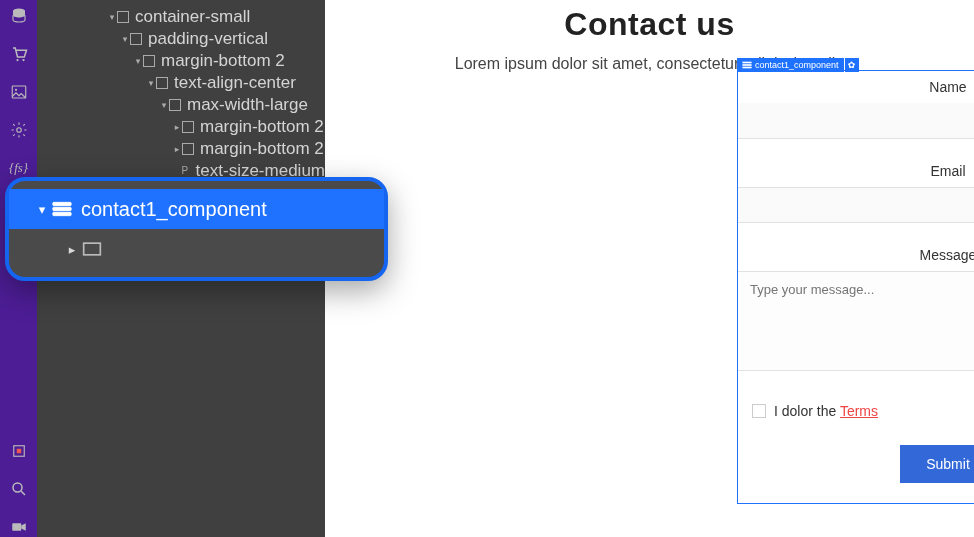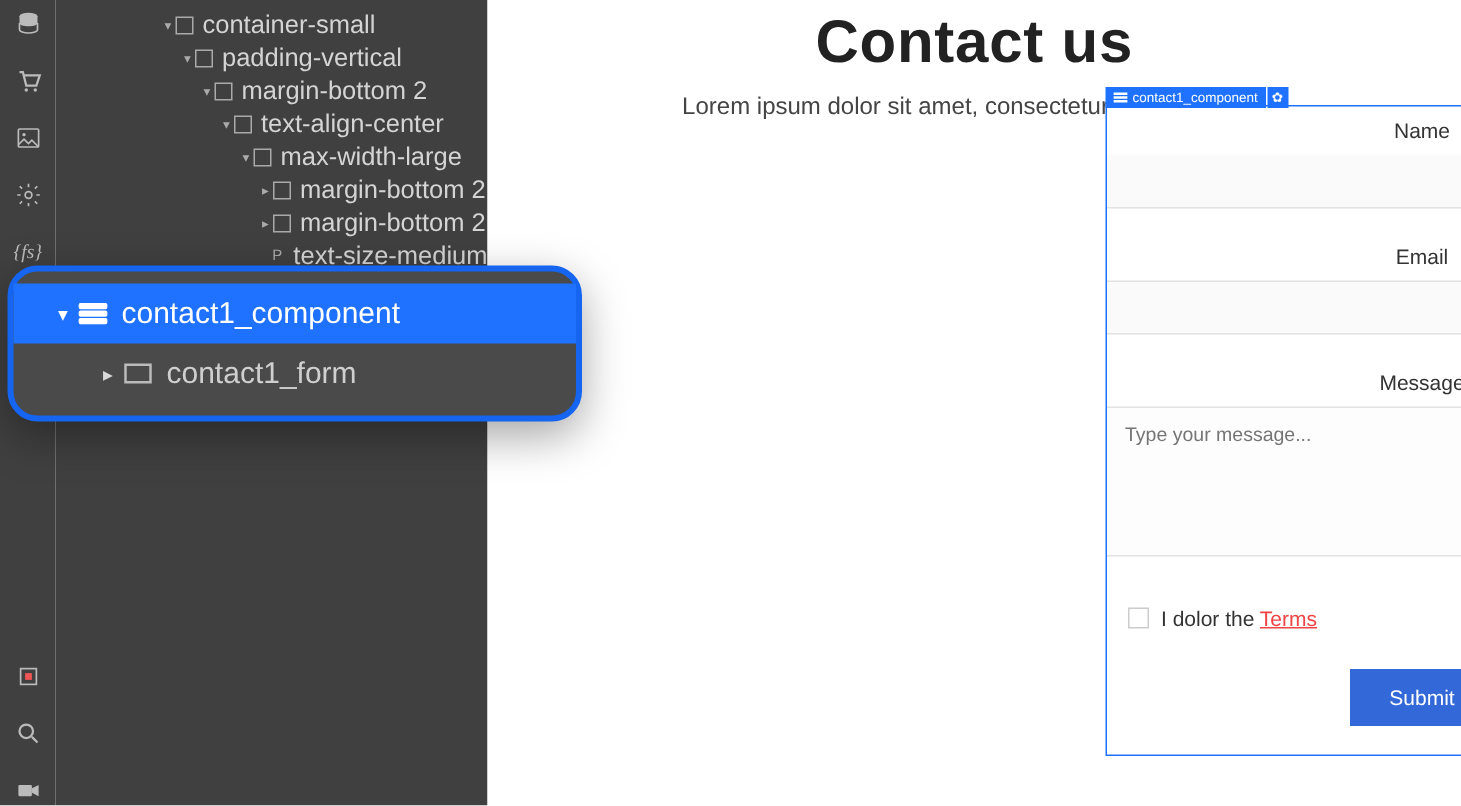--- a/index.html
+++ b/index.html
@@ -8,21 +8,21 @@
   width: 974px;
   height: 537px;
   overflow: hidden;
   display: flex;
   background: #fff;
 }
 
 
 .icon-rail {
   width: 37px;
-  background: #404040;
+  background: #4c1d95;
   display: flex;
   flex-direction: column;
   align-items: center;
   padding-top: 6px;
   gap: 18px;
   text-align: center;
 }
 .icon-rail .spacer { flex: 1; }
 .rail-icon {
   width: 20px;
@@ -132,21 +132,21 @@
 
 
 .canvas {
   flex: 1;
   position: relative;
   background: #fff;
   overflow: hidden;
 }
 .page-heading {
   text-align: center;
-  font-size: 40px;
+  font-size: 32px;
   font-weight: 600;
   color: #222;
   margin-top: 6px;
   letter-spacing: 0.5px;
 }
 .page-sub {
   text-align: center;
   font-size: 16px;
   color: #444;
   margin-top: 12px;
@@ -360,21 +360,20 @@
       </span>
       <span class="clabel">contact1_component</span>
     </div>
     <div class="callout-row c1">
       <span class="arrow">▸</span>
       <span class="cicon">
         <svg viewBox="0 0 24 18">
             <rect x="2" y="2" width="20" height="14" stroke-width="2"></rect>
           </svg>
       </span>
-      <span class="clabel">contact1_form</span>
     </div>
   </div>
 </div>
 
 <div class="canvas">
   <h1 class="page-heading">Contact us</h1>
   <p class="page-sub">Lorem ipsum dolor sit amet, consectetur adipiscing elit.</p>
 
   <div class="sel-badge">
     <div class="b1">

